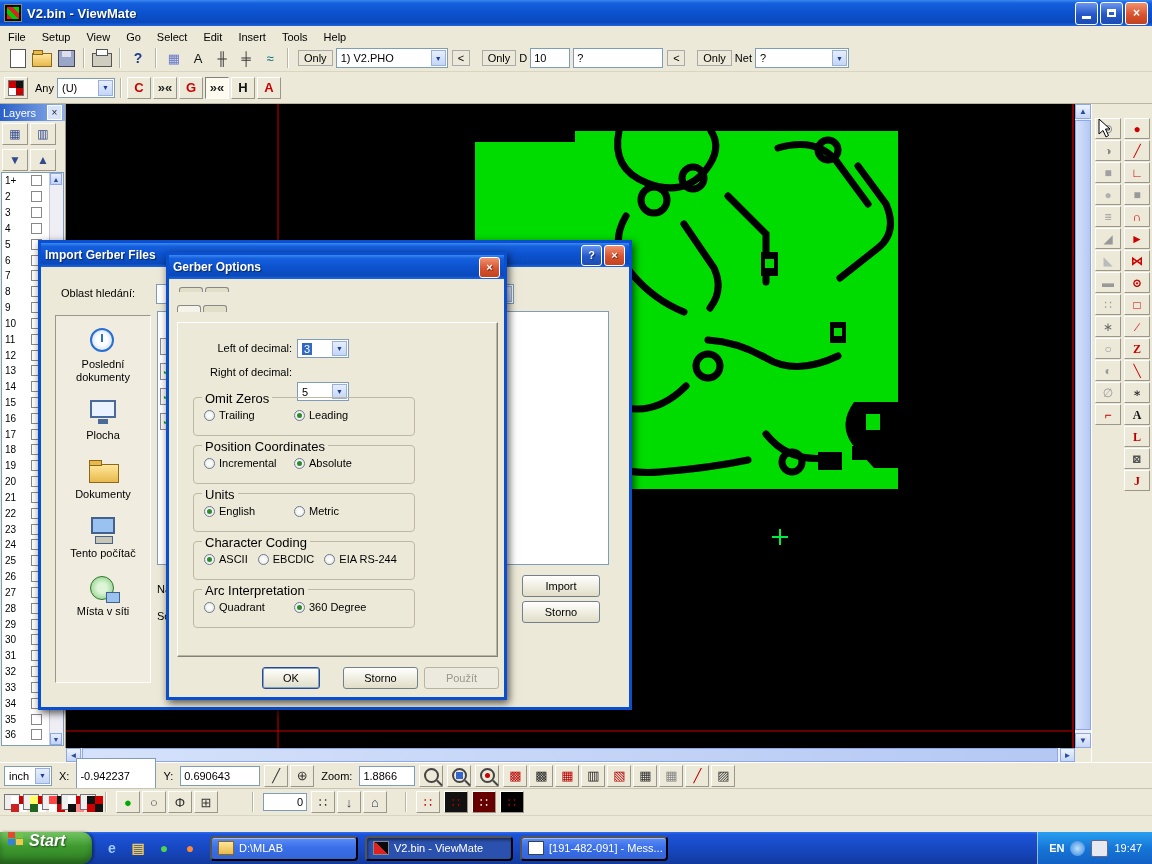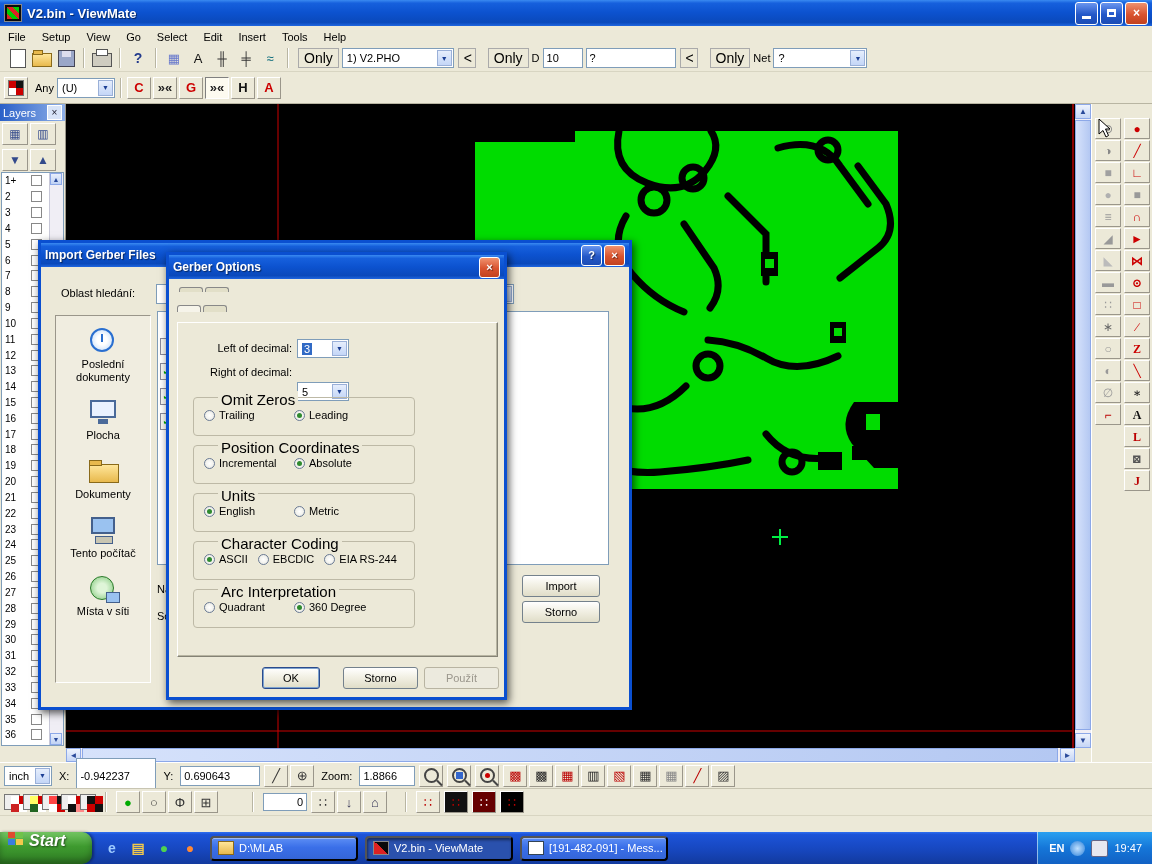--- a/index.html
+++ b/index.html
@@ -29,21 +29,21 @@
   .toolbar{background:#ece9d8;display:flex;align-items:center;box-sizing:border-box;}
   #toolbar1{left:0;top:45px;width:1152px;height:27px;padding-left:6px;border-bottom:1px solid #d8d5c2;}
   #toolbar2{left:0;top:72px;width:1152px;height:32px;padding-left:4px;border-bottom:1px solid #b8b5a2;}
   .tsep{width:1px;height:20px;background:#b8b5a2;border-right:1px solid #fff;margin:0 5px;}
   .tb{width:24px;height:22px;display:flex;align-items:center;justify-content:center;background:transparent;
     border:1px solid transparent;font-size:13px;line-height:1;padding:0;}
   .tb.raised{border-color:#fff #9a968a #9a968a #fff;background:#ece9d8;}
   .tb.active{border-color:#808080 #fff #fff #808080;background:#fdfbf0;}
   .tb .glyph{pointer-events:none;}
   .lab{padding:0 3px;}
-  .flatbtn{border:1px solid #aaa;background:#ece9d8;padding:1px 5px;font-size:14px;}
+  .flatbtn{border:1px solid #aaa;background:#ece9d8;padding:1px 5px;font-size:11px;}
   .field{background:#fff;border:1px solid #7f9db9;padding:1px 3px;font-size:11px;box-sizing:border-box;
     display:flex;align-items:center;overflow:hidden;white-space:nowrap;}
   .combo{position:relative;background:#fff;border:1px solid #7f9db9;box-sizing:border-box;display:flex;align-items:center;
     padding:1px 18px 1px 4px;font-size:11px;overflow:hidden;white-space:nowrap;}
   .combo .arr{position:absolute;right:1px;top:1px;bottom:1px;width:15px;
     background:linear-gradient(180deg,#e6eefc,#c4d6f7);border:1px solid #9ab0d8;box-sizing:border-box;
     display:flex;align-items:center;justify-content:center;font-size:7px;color:#1c3f94;}
   .combo .arr::before{content:"▼";}
 
   
@@ -137,21 +137,21 @@
     background:radial-gradient(#dff5d8 30%,#7cc576);border:1px solid #2a7a2a;}
   .ic-network::after{content:"";position:absolute;right:0;bottom:0;width:12px;height:9px;background:#9ac2f0;border:1px solid #44608c;}
 
   .filelist{position:absolute;left:116px;top:44px;width:452px;height:254px;background:#fff;border:1px solid #7f9db9;box-sizing:border-box;}
   .file-ico{position:absolute;left:2px;width:15px;height:17px;}
   .file-ico .page{position:absolute;inset:0;background:#f8f8f4;border:1px solid #889;}
   .file-ico .check{display:none;position:absolute;left:2px;top:1px;color:#0a0;font-size:12px;font-weight:bold;}
   .file-ico.selected .check{display:block;}
 
   .group{position:relative;border:1px solid #bdb9a6;border-radius:4px;height:39px;margin-bottom:9px;box-sizing:border-box;}
-  .group-title{position:absolute;top:-7px;left:24px;background:#ece9d8;padding:0 3px;font-size:15px;}
+  .group-title{position:absolute;top:-7px;left:8px;background:#ece9d8;padding:0 3px;font-size:13px;}
   .opts{display:flex;padding:11px 0 0 10px;}
   .radio{display:flex;align-items:center;gap:4px;font-size:11px;width:90px;}
   .group[data-count="3"] .radio{width:auto;margin-right:10px;}
   .rb{width:11px;height:11px;border-radius:50%;border:1px solid #6a7a94;background:radial-gradient(#fff,#e8e8e0);box-sizing:border-box;flex:none;}
   .radio.selected .rb{position:relative;}
   .radio.selected .rb::after{content:"";position:absolute;left:2px;top:2px;width:5px;height:5px;border-radius:50%;background:#2f8a2f;}
 
   .tabrow{position:absolute;display:flex;}
   .tab{padding:2px 11px 2px;font-size:11px;border:1px solid #888;border-bottom:none;background:#e2dfc8;border-radius:3px 3px 0 0;margin-right:2px;white-space:nowrap;}
   .tab.active{background:#f6f4ea;padding-bottom:4px;position:relative;z-index:2;}

